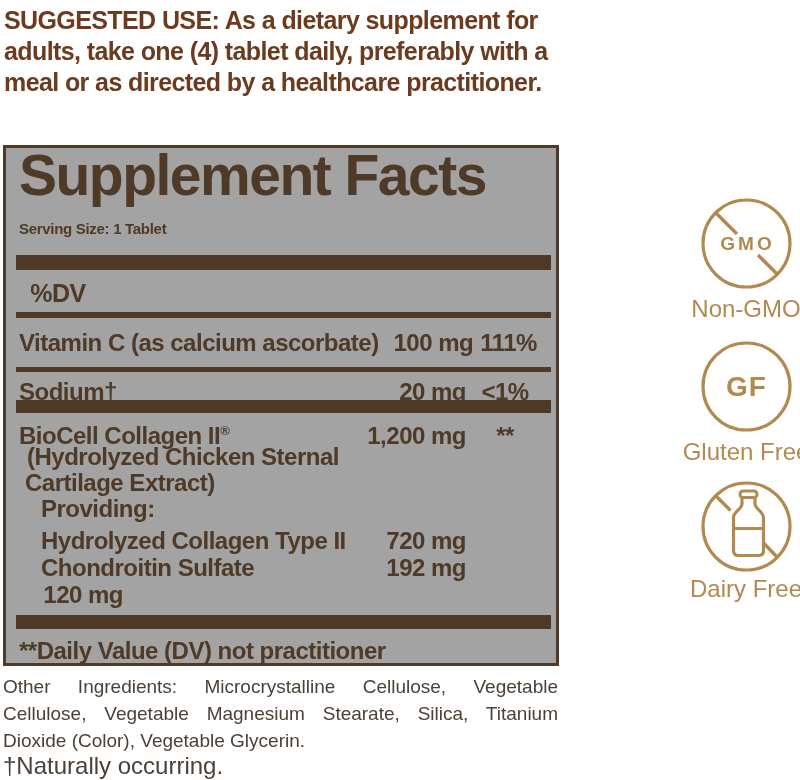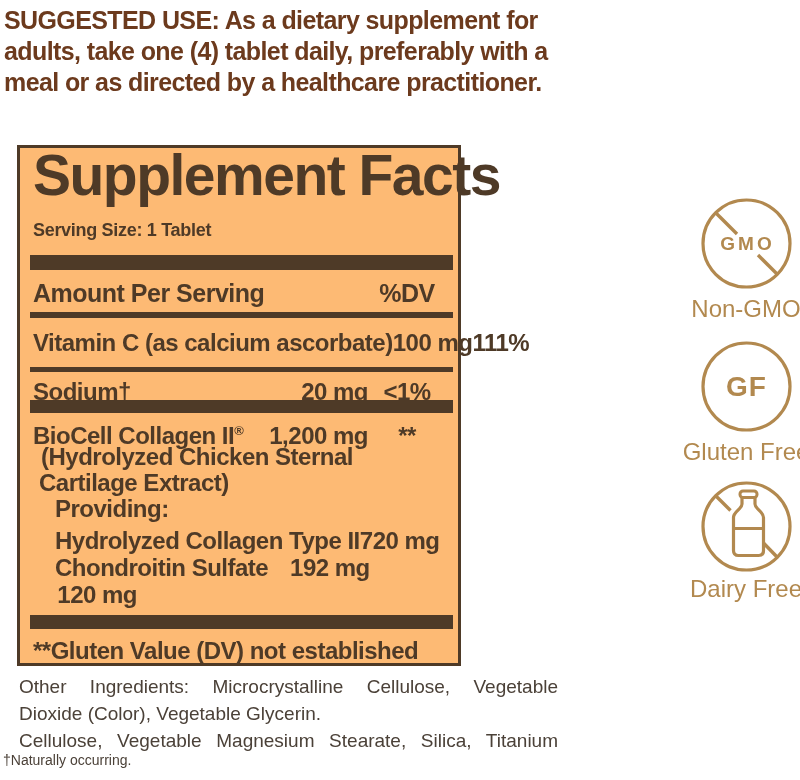--- a/index.html
+++ b/index.html
@@ -18,30 +18,30 @@
 
   
   .suggested{
     position:absolute;left:4px;top:5px;
     color:var(--rust);font-weight:bold;font-size:25px;
     letter-spacing:-0.6px;line-height:31px;white-space:nowrap;
   }
 
   
   .panel{
-    position:absolute;left:17px;top:145px;width:444px;height:521px;
-    border:3px solid var(--brown);box-sizing:border-box;background:#fdba74;
+    position:absolute;left:3px;top:145px;width:556px;height:521px;
+    border:3px solid var(--brown);box-sizing:border-box;background:#a3a3a3;
   }
   .p-title{
     position:absolute;top:-6px;left:13px;
     font-size:57px;font-weight:bold;letter-spacing:-1.5px;line-height:66px;white-space:nowrap;
   }
   .p-serving{
     position:absolute;top:72px;left:13px;
-    font-size:18px;font-weight:bold;letter-spacing:-0.3px;white-space:nowrap;
+    font-size:15px;font-weight:bold;letter-spacing:-0.3px;white-space:nowrap;
   }
   .bar,.rule{position:absolute;left:10px;right:5px;background:var(--brown);}
   .bar-1{top:107px;height:15px;}
   .rule-1{top:164px;height:6px;}
   .rule-2{top:219px;height:5px;}
   .bar-2{top:252px;height:13px;}
   .bar-3{top:467px;height:14px;}
 
   .row{
     position:absolute;left:13px;right:12px;
@@ -68,24 +68,24 @@
   .p-sub2{top:322px;left:19px;}
   .p-providing{top:348px;left:35px;}
   .p-footnote{top:490px;left:13px;}
   .reg{font-size:13px;vertical-align:9px;letter-spacing:0;}
 
   
   .oi{
     position:absolute;left:3px;top:673px;width:555px;
     color:var(--ink);font-size:19px;line-height:27px;font-weight:normal;
   }
-  .oi-line{text-align:justify;text-align-last:justify;margin-left:16px;}
+  .oi-line{text-align:justify;text-align-last:justify;}
   .oi-line.last{text-align:justify;text-align-last:left;}
   .dagger-note{
-    position:absolute;left:3px;top:752px;color:var(--ink);font-size:14px;
+    position:absolute;left:3px;top:752px;color:var(--ink);font-size:24px;
   }
 
   
   .badge{position:absolute;left:676px;width:140px;color:var(--gold);}
   .badge-1{top:197px;}
   .badge-2{top:340px;}
   .badge-3{top:480px;}
   .circle-wrap{position:relative;width:93px;height:93px;margin:0 auto;}
   .circle-wrap svg{position:absolute;inset:0;display:block;}
   .circle-text{
@@ -110,21 +110,20 @@
     <div>meal or as directed by a healthcare practitioner.</div>
   </div>
 
   <div class="panel">
     <div class="p-title">Supplement Facts</div>
     <div class="p-serving">Serving Size: 1 Tablet</div>
 
     <div class="bar bar-1"></div>
 
     <div class="row r-header">
-      <span class="name">Amount Per Serving</span>
       <span class="dv">%DV</span>
     </div>
 
     <div class="rule rule-1"></div>
 
     <div class="row r-vitc">
       <span class="name">Vitamin C (as calcium ascorbate)</span>
       <span class="amt">100 mg</span>
       <span class="dv">111%</span>
     </div>
@@ -159,27 +158,27 @@
       <span class="amt">192 mg</span>
       <span class="dv"></span>
     </div>
     <div class="row r-item r-item3">
       <span class="amt">120 mg</span>
       <span class="dv"></span>
     </div>
 
     <div class="bar bar-3"></div>
 
-    <div class="pline p-footnote">**Gluten Value (DV) not established</div>
+    <div class="pline p-footnote">**Daily Value (DV) not practitioner</div>
   </div>
 
   <div class="oi">
     <div class="oi-line">Other Ingredients: Microcrystalline Cellulose, Vegetable</div>
+    <div class="oi-line">Cellulose, Vegetable Magnesium Stearate, Silica, Titanium</div>
     <div class="oi-line last">Dioxide (Color), Vegetable Glycerin.</div>
-    <div class="oi-line">Cellulose, Vegetable Magnesium Stearate, Silica, Titanium</div>
   </div>
   <div class="dagger-note">†Naturally occurring.</div>
 
   <div class="badge badge-1">
     <div class="circle-wrap">
       <svg viewBox="0 0 93 93">
         <circle cx="46.5" cy="46.5" r="43.5" fill="none" stroke="currentColor" stroke-width="3.2"></circle>
         <line x1="15.7" y1="15.7" x2="37" y2="37" stroke="currentColor" stroke-width="3.4"></line>
         <line x1="58" y1="58" x2="77.3" y2="77.3" stroke="currentColor" stroke-width="3.4"></line>
       </svg>

